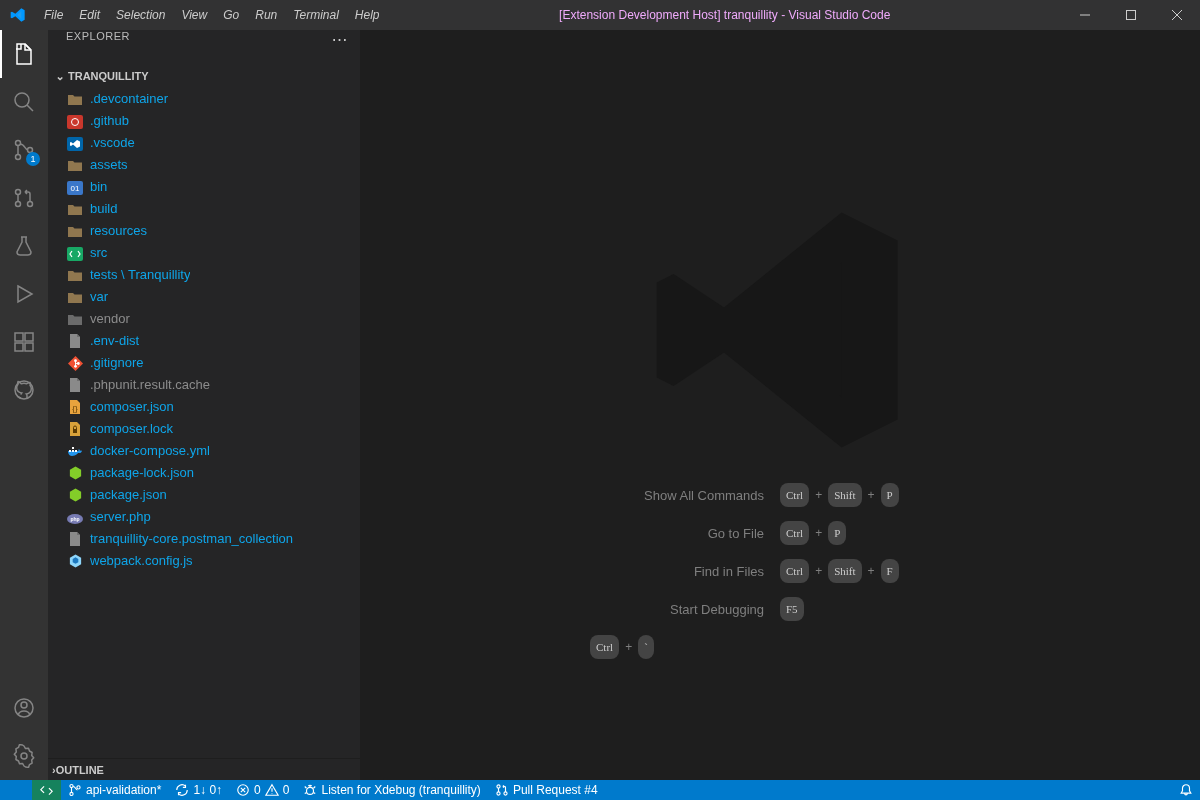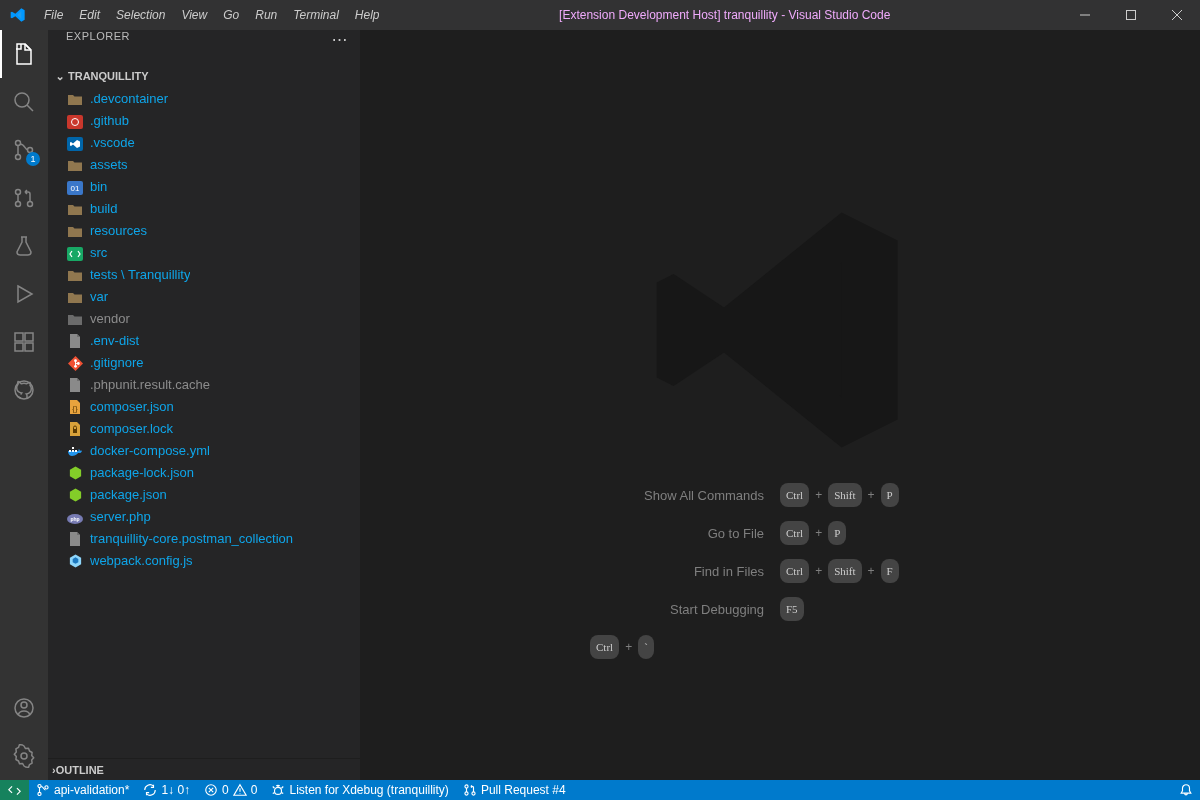--- a/index.html
+++ b/index.html
@@ -37,21 +37,21 @@
 
 .editor { flex:1; background:#1e1e1e; position:relative; display:flex; align-items:center; justify-content:center; }
 .watermark { position:absolute; top:160px; left:50%; transform:translateX(-50%); opacity:1; }
 .shortcuts { position:absolute; top:453px; width:100%; }
 .shortcuts .sc-row { display:flex; align-items:center; justify-content:center; margin-bottom:14px; font-size:13px; color:#7f7f7f; }
 .shortcuts .sc-label { width:380px; text-align:right; padding-right:16px; }
 .shortcuts .sc-keys { width:380px; text-align:left; display:flex; align-items:center; gap:6px; }
 .shortcuts kbd { background:#444444; color:#cccccc; border-radius:8px; padding:6px 6px; font-size:11px; font-family:Liberation Serif, serif; border:none; }
 .shortcuts .plus { color:#7f7f7f; font-size:12px; }
 
-.statusbar { height:20px; background:#007acc; display:flex; align-items:center; color:#ffffff; font-size:12px; }
+.statusbar { height:20px; background:#007acc; display:flex; align-items:center; color:#ffffff; font-size:12px;padding-left:32px; }
 .statusbar .sb-item { height:20px; display:flex; align-items:center; padding:0 7px; cursor:default; gap:4px; }
 .statusbar .sb-item.remote { background:#16825d; padding:0 8px; }
 .statusbar .spacer { flex:1; }
 
 svg { display:block; }
 </style>
 </head>
 <body>
 
 <div class="titlebar">

